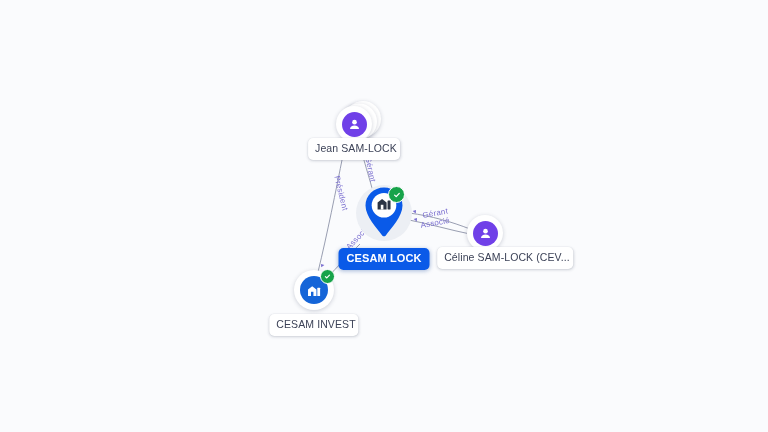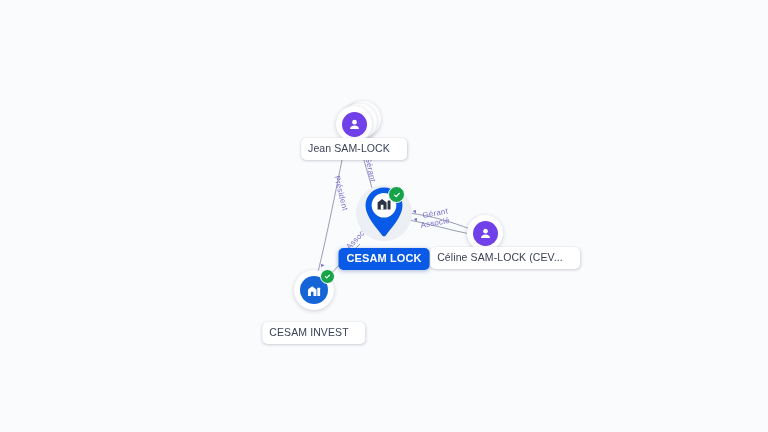--- a/index.html
+++ b/index.html
@@ -36,21 +36,21 @@
   }
   .node-label {
     position: absolute;
     left: 50%;
     transform: translateX(-50%);
     white-space: nowrap;
     background: #ffffff;
     color: #3c4257;
     font-size: 10.5px;
     line-height: 1;
-    padding: 5px 17px 6px 7px;
+    padding: 5px 3px 6px 7px;
     border-radius: 5px;
     box-shadow: 0 1px 3px rgba(40,50,80,0.20), 0 0 0 0.5px rgba(40,50,80,0.05);
     letter-spacing: 0.1px;
   }
 
   
   .avatar-wrap {
     position: absolute;
     left: 50%;
     top: 50%;
@@ -283,16 +283,16 @@
             <rect x="7.3" y="13.8" width="3.8" height="6.8" fill="#1565d8"></rect>
           </svg>
         </div>
       </div>
       <div class="badge-check">
         <svg width="7" height="7" viewBox="0 0 12 12" fill="none">
           <path d="M2.4 6.2 L4.8 8.5 L9.4 3.6" stroke="#ffffff" stroke-width="2" stroke-linecap="round" stroke-linejoin="round"></path>
         </svg>
       </div>
     </div>
-    <div class="node-label" style="top:32px;">CESAM INVEST</div>
+    <div class="node-label" style="top:24px;">CESAM INVEST</div>
   </div>
 
 </div>
 
 </body></html>

